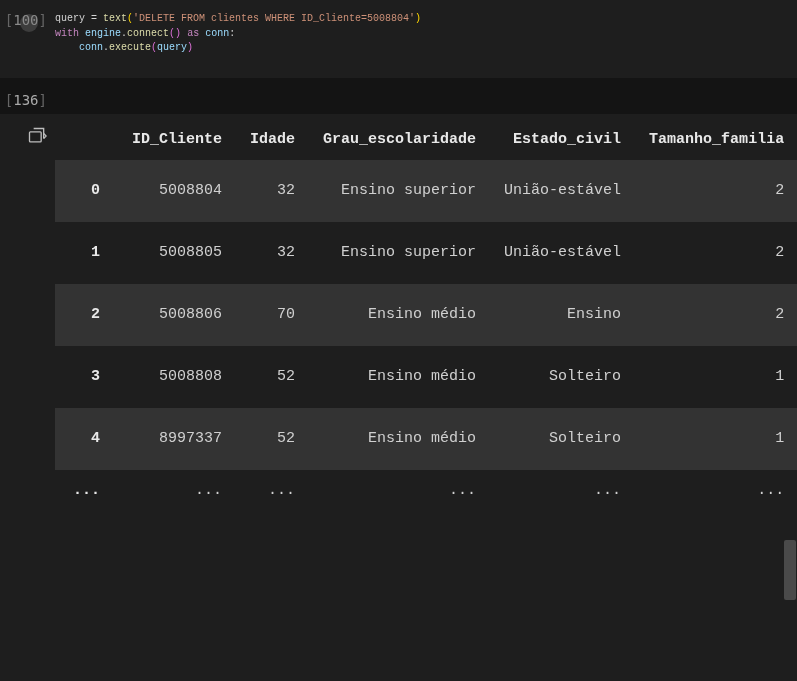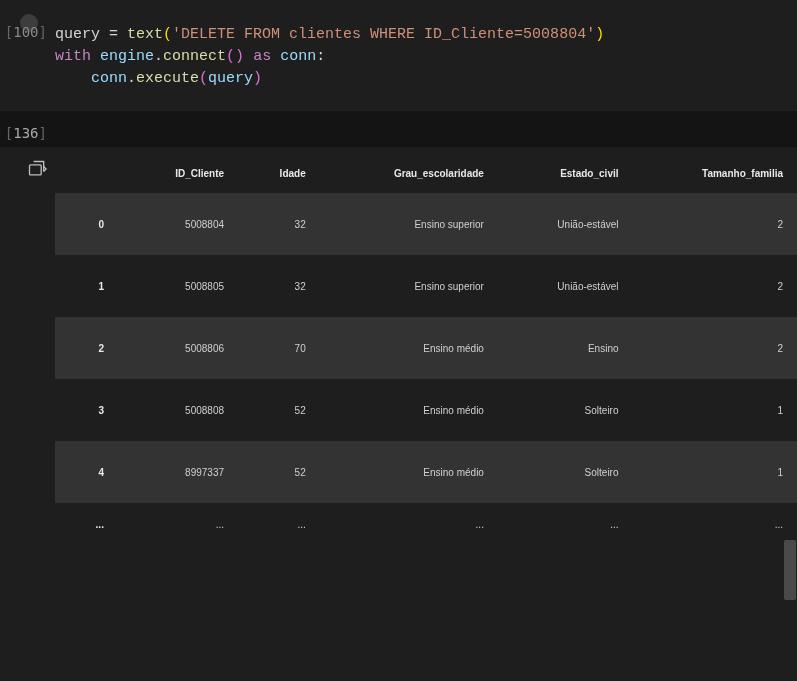--- a/index.html
+++ b/index.html
@@ -29,38 +29,38 @@
   .prompt .brkt { color: #666; }
   .prompt .num { color: #8a8a8a; }
   .cell-body {
     flex: 1;
     overflow: hidden;
   }
   .code-block {
     background: #1e1e1e;
     padding: 8px 0 8px 0;
     font-family: Consolas, 'Courier New', monospace;
-    font-size: 15px;
+    font-size: 10px;
     line-height: 1.45;
     white-space: pre;
   }
   .code-dark {
     background: #141414;
   }
   .tk-default { color: #d4d4d4; }
   .tk-func    { color: #dcdcaa; }
   .tk-str     { color: #ce9178; }
   .tk-kw      { color: #c586c0; }
   .tk-var     { color: #9cdcfe; }
   .tk-paren   { color: #ffd700; }
   .tk-pink    { color: #da70d6; }
 
   .cell-100 {
     position: relative;
-    padding-top: 16px;
+    padding-top: 4px;
     padding-bottom: 10px;
   }
   .circle {
     position: absolute;
     left: 20px;
     top: 14px;
     width: 18px;
     height: 18px;
     border-radius: 50%;
     background: #3d3d3d;
@@ -92,23 +92,24 @@
     font-size: 16px;
   }
   .toggle-icon svg { vertical-align: middle; }
   .output-body {
     flex: 1;
     overflow: hidden;
   }
 
   table.data {
     border-collapse: collapse;
-    font-size: 10px;
+    font-size: 15px;
     color: #d0d0d0;
     width: 100%;
+    font-family: Liberation Mono, monospace;
   }
   table.data th, table.data td {
     padding: 0 14px;
     text-align: right;
     white-space: nowrap;
     height: 62px;
     vertical-align: middle;
     font-weight: 400;
   }
   table.data thead th {

